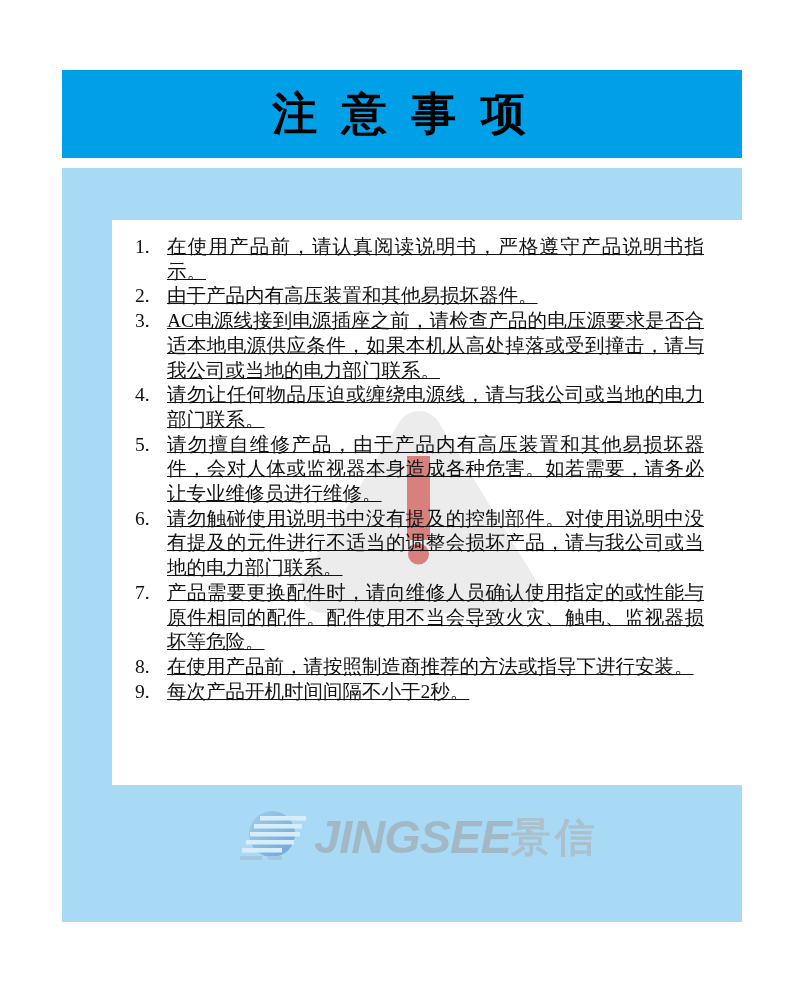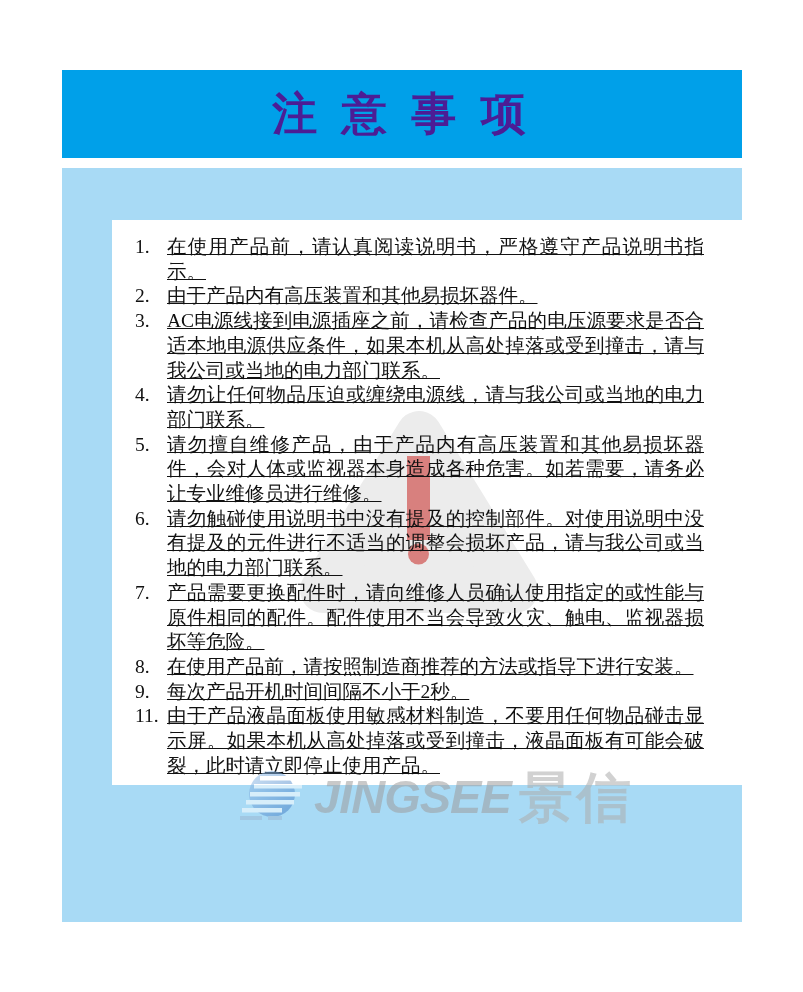--- a/index.html
+++ b/index.html
@@ -21,21 +21,21 @@
     overflow:hidden;
   }
   .page{position:absolute;left:0;top:0;width:803px;height:992px;background:#ffffff;}
 
   .header-bar{
     position:absolute;left:62px;top:70px;width:680px;height:88px;
     background:var(--header_blue);
     display:flex;align-items:center;justify-content:center;
   }
   .page-title{
-    color:#4c1d95;
+    color:#000000;
     font-family:"Liberation Sans","DejaVu Sans",sans-serif;
     font-weight:bold;
     font-size:45px;
     letter-spacing:6px;
     white-space:pre;
   }
 
   .panel{
     position:absolute;left:62px;top:168px;width:680px;height:754px;
     background:var(--panel_blue);
@@ -64,41 +64,40 @@
     white-space:nowrap;
   }
   .notice-text{
     flex:1 1 auto;
     text-align:justify;
     text-justify:inter-ideograph;
     text-decoration:underline;
   }
 
   .logo-watermark{
-    position:absolute;left:238px;top:766px;height:62px;
+    position:absolute;left:238px;top:806px;height:62px;
     display:flex;align-items:center;
     opacity:0.55;
     z-index:2;
   }
   .logo-globe{width:74px;height:58px;flex:0 0 auto;}
   .logo-text{
     font-family:"Liberation Sans","DejaVu Sans",sans-serif;
     font-style:italic;font-weight:bold;
     font-size:47px;line-height:58px;
     color:var(--logo_gray);
     letter-spacing:-1px;
     margin-left:2px;
   }
   .logo-cjk{
     font-family:"Liberation Sans","DejaVu Sans",sans-serif;
     font-weight:bold;
-    font-size:54px;line-height:58px;
+    font-size:40px;line-height:58px;
     color:var(--logo_cjk_gray);
     letter-spacing:4px;
-    margin-left:8px;
   }
 </style>
 </head>
 <body>
 
 <div class="page">
 
   <div class="header-bar">
     <span class="page-title">注 意 事 项</span>
   </div>
@@ -143,24 +142,20 @@
             <span class="notice-text">产品需要更换配件时，请向维修人员确认使用指定的或性能与原件相同的配件。配件使用不当会导致火灾、触电、监视器损坏等危险。</span>
           </div>
           <div class="notice-row">
             <span class="notice-num">8.</span>
             <span class="notice-text">在使用产品前，请按照制造商推荐的方法或指导下进行安装。</span>
           </div>
           <div class="notice-row">
             <span class="notice-num">9.</span>
             <span class="notice-text">每次产品开机时间间隔不小于2秒。</span>
           </div>
-          <div class="notice-row">
-            <span class="notice-num">11.</span>
-            <span class="notice-text">由于产品液晶面板使用敏感材料制造，不要用任何物品碰击显示屏。如果本机从高处掉落或受到撞击，液晶面板有可能会破裂，此时请立即停止使用产品。</span>
-          </div>
         </div>
 
     </div>
   </div>
 
   <div class="logo-watermark">
     <svg class="logo-globe" viewBox="0 0 74 58" xmlns="http://www.w3.org/2000/svg" aria-hidden="true">
       <defs>
         <linearGradient id="globeGrad" x1="0" y1="0" x2="1" y2="1">
           <stop offset="0" stop-color="#9CC4EA"></stop>

